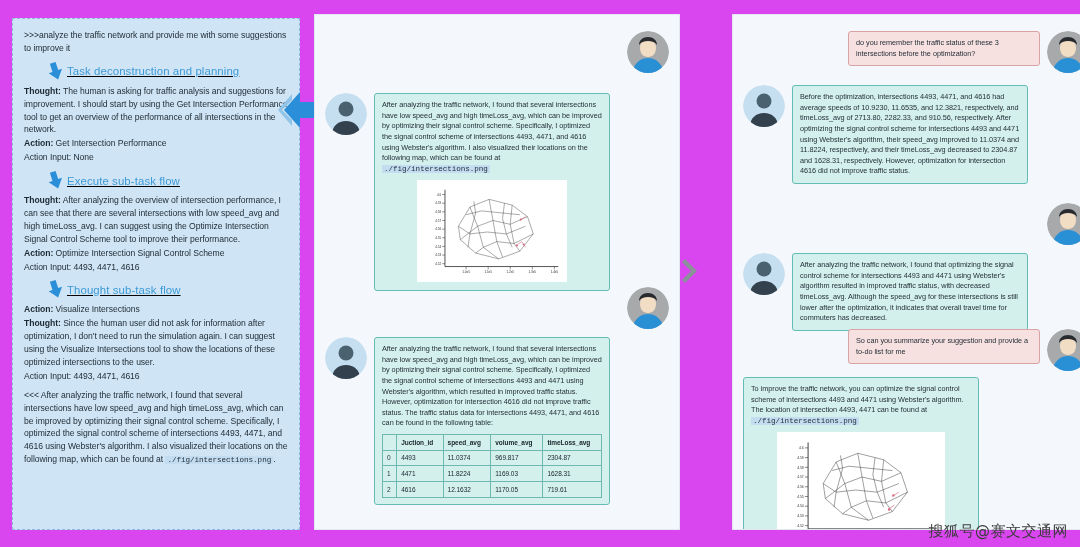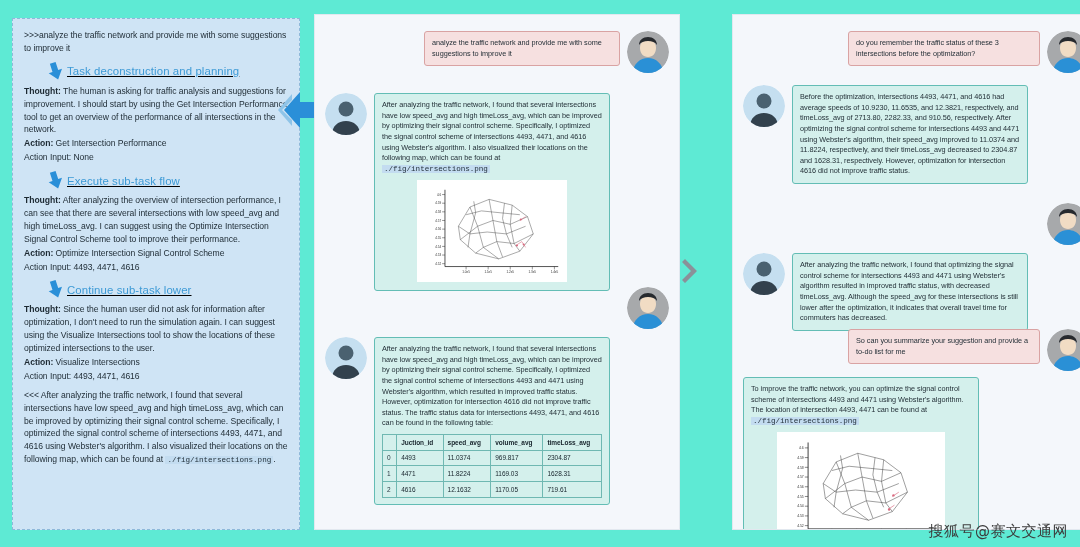--- a/index.html
+++ b/index.html
@@ -6,21 +6,21 @@
   html, body {
     margin: 0; padding: 0;
     width: 1080px; height: 547px;
     background: #ffffff;
     font-family: "Liberation Sans", sans-serif;
     overflow: hidden;
   }
   #root {
     position: relative;
     width: 1080px; height: 547px;
-    background: #5eead4;
+    background: #d946ef;
   }
 
   
   .left-panel {
     position: absolute;
     left: 12px; top: 18px;
     width: 288px; height: 512px;
     background: #cfe4f5;
     border: 1.5px dashed #8fb8da;
     padding: 10px 11px 8px 11px;
@@ -187,45 +187,42 @@
     <div class="lp-text lp-block">
       <p class="lp-para"><b>Thought:</b><span> After analyzing the overview of intersection performance, I can see that there are several intersections with low speed_avg and high timeLoss_avg. I can suggest using the Optimize Intersection Signal Control Scheme tool to improve their performance.</span></p>
       <p class="lp-para"><b>Action:</b><span> Optimize Intersection Signal Control Scheme</span></p>
       <p class="lp-para">Action Input: 4493, 4471, 4616</p>
     </div>
 
     <div class="stage-head">
       <svg class="arrow-down" viewBox="0 0 34 38">
         <path d="M13 1 L25 1 L25 18 L33 18 L19 36 L5 18 L13 18 Z" fill="#2a8fd8" transform="rotate(-18 19 19)"></path>
       </svg>
-      <span class="stage-label">Continue sub-task lower</span>
+      <span class="stage-label">Thought sub-task flow</span>
     </div>
     <div class="lp-text lp-block">
+      <p class="lp-para"><b>Action:</b><span> Visualize Intersections</span></p>
       <p class="lp-para"><b>Thought:</b><span> Since the human user did not ask for information after optimization, I don't need to run the simulation again. I can suggest using the Visualize Intersections tool to show the locations of these optimized intersections to the user.</span></p>
-      <p class="lp-para"><b>Action:</b><span> Visualize Intersections</span></p>
       <p class="lp-para">Action Input: 4493, 4471, 4616</p>
     </div>
 
     <div class="lp-text">
       <span>&lt;&lt;&lt; After analyzing the traffic network, I found that several intersections have low speed_avg and high timeLoss_avg, which can be improved by optimizing their signal control scheme. Specifically, I optimized the signal control scheme of intersections 4493, 4471, and 4616 using Webster's algorithm. I also visualized their locations on the following map, which can be found at</span>
       <span class="mono">./fig/intersections.png</span><span>.</span>
     </div>
   </div>
 
   <svg class="big-arrow" viewBox="0 0 76 64">
     <path d="M8 32 L24 14 L24 24 L70 24 L70 40 L24 40 L24 50 Z" fill="#2a8fd8"></path>
     <path d="M2 32 L16 16 L16 22 L6 32 L16 42 L16 48 Z" fill="#8fc4e8"></path>
   </svg>
 
   <div class="chat-panel panel-center">
 
     <div class="row user" style="left:0; top:16px; width:354px;">
-      <div class="bubble user" style="width:196px;">
-        <p>analyze the traffic network and provide me with some suggestions to improve it</p>
-      </div>
       <svg class="avatar" viewBox="0 0 42 42">
         <circle cx="21" cy="21" r="21" fill="#a7a9ab"></circle>
         <path d="M21 9 c-6 0 -8 4 -8 8 c0 5 3 9 8 9 c5 0 8 -4 8 -9 c0 -4 -2 -8 -8 -8z" fill="#f1dcc4"></path>
         <path d="M12 14 c0 -5 4 -8 9 -8 c5 0 9 3 9 8 c-2 -3 -5 -4 -9 -4 c-4 0 -7 1 -9 4z" fill="#272a2e"></path>
         <path d="M6 42 c0 -9 7 -15 15 -15 c8 0 15 6 15 15z" fill="#2a90d6"></path>
       </svg>
     </div>
 
     <div class="row bot" style="left:10px; top:78px; width:350px;">
       <svg class="avatar" viewBox="0 0 42 42">

